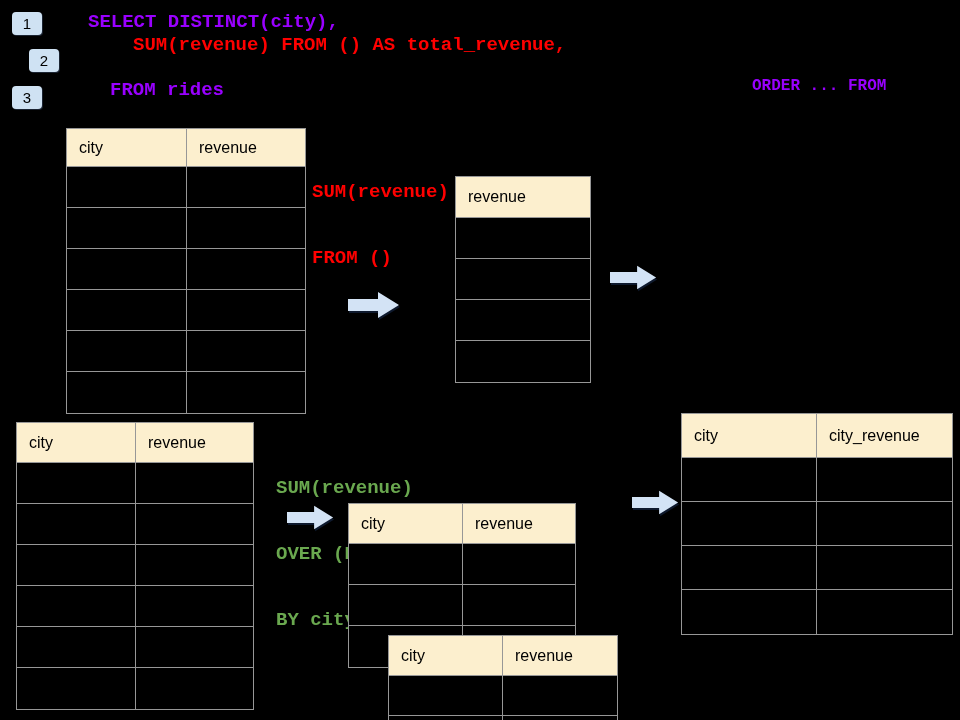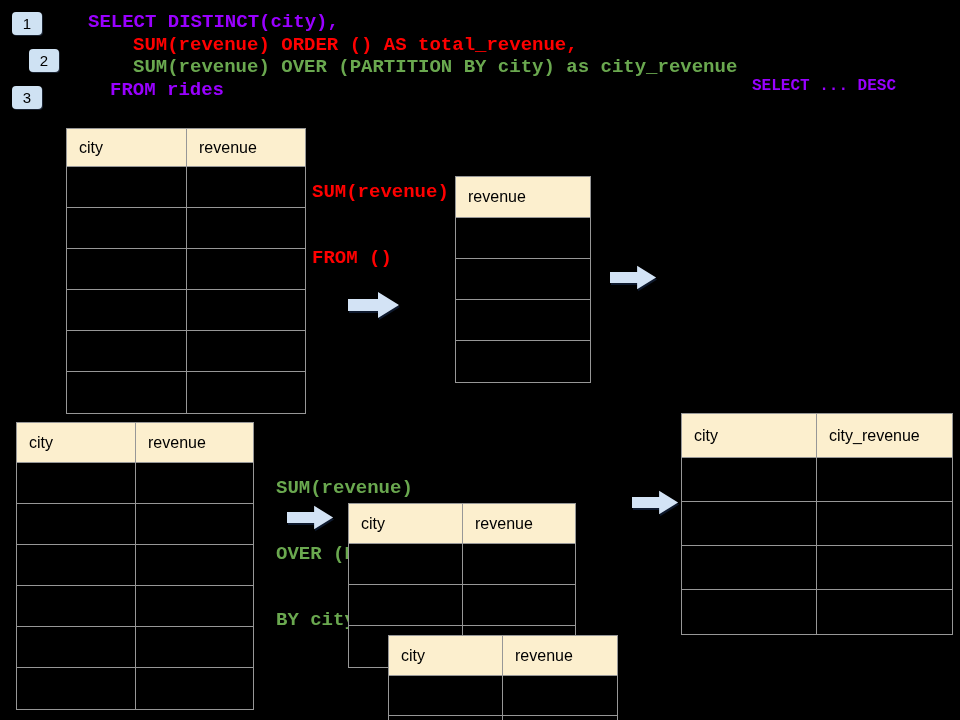--- a/index.html
+++ b/index.html
@@ -93,26 +93,25 @@
 </head>
 <body>
 
 <div class="canvas">
 
   <div class="badge b1">1</div>
   <div class="badge b2">2</div>
   <div class="badge b3">3</div>
 
   <div class="code purple l1">SELECT DISTINCT(city),</div>
-  <div class="code red    l2">SUM(revenue) ORDER () AS total_revenue,</div>
-  <div class="code green  l3">SUM(revenue) OVER (PARTITION BY city) as city_revenue</div>
+  <div class="code red    l2">SUM(revenue) FROM () AS total_revenue,</div>
   <div class="code purple l4">FROM rides</div>
 
   <div class="note">
-    <div>SELECT ... DESC</div>
+    <div>ORDER ... FROM</div>
   </div>
 
   <div class="lbl lbl-total">
     <div>SUM(revenue)</div>
     <div>FROM ()</div>
   </div>
 
   <div class="lbl lbl-part">
     <div>SUM(revenue)</div>
     <div>OVER (PARTITION</div>

